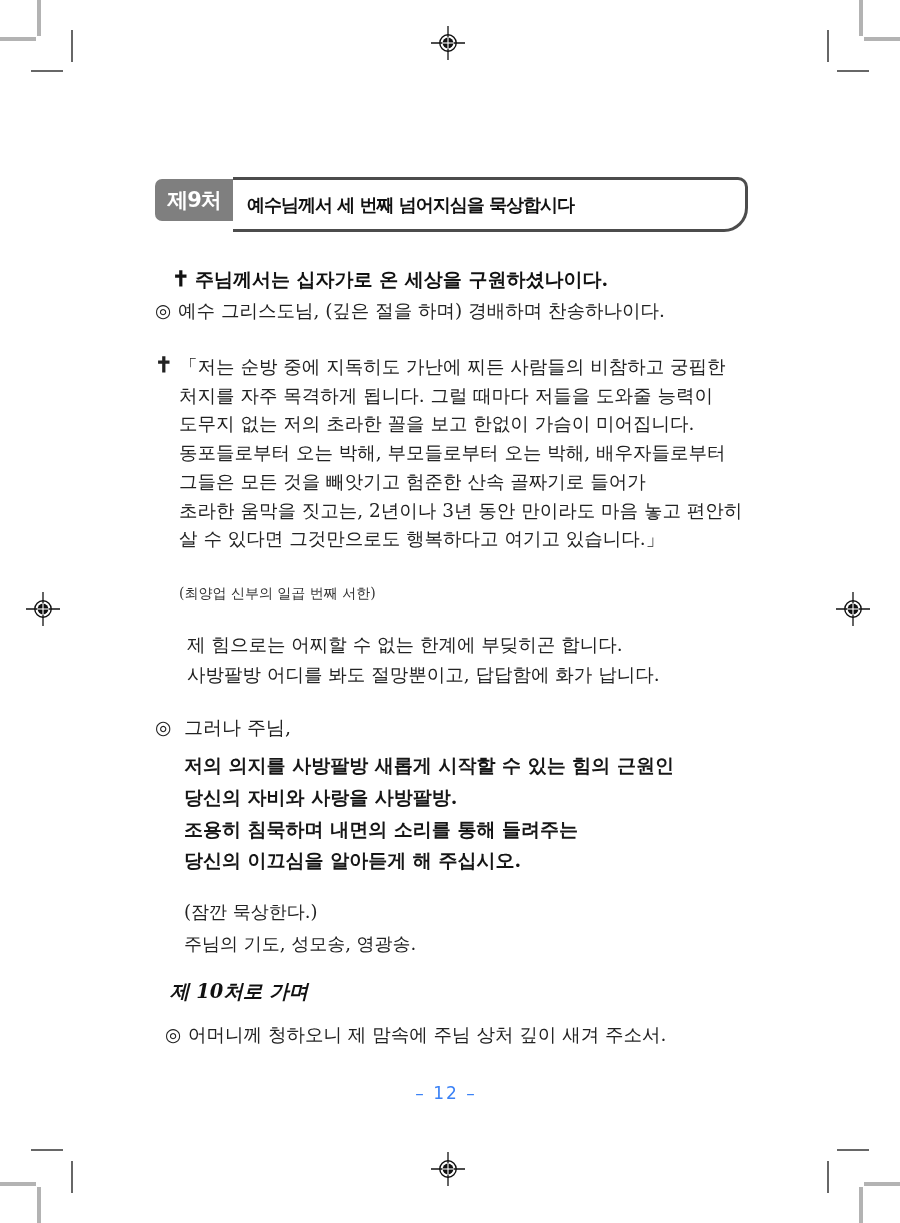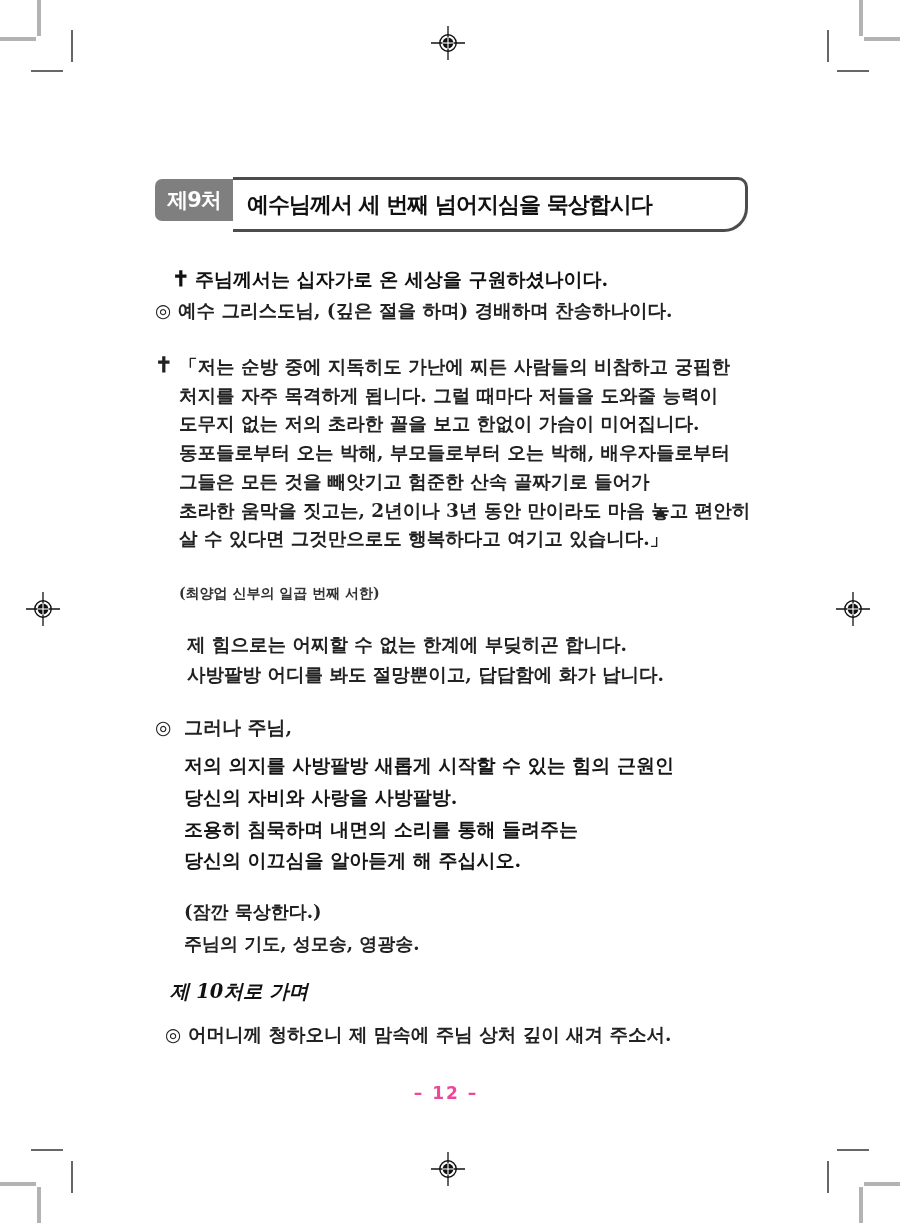--- a/index.html
+++ b/index.html
@@ -13,40 +13,40 @@
 
   
   .header{position:absolute;left:155px;top:177px;width:593px;height:55px;display:flex;}
   .station-box{width:78px;height:42px;margin-top:2px;background:#7f7f7f;border-radius:7px 0 0 7px;
                display:flex;align-items:center;justify-content:center;
                font-family:"DejaVu Sans","Liberation Sans",sans-serif;
                font-size:21px;font-weight:bold;color:#ffffff;letter-spacing:-1px;}
   .title-box{flex:1;background:#fff;border:3px solid #4c4c4c;border-left:none;
              border-radius:0 10px 24px 0;display:flex;align-items:center;padding-left:14px;
              font-family:"DejaVu Sans","Liberation Sans",sans-serif;
-             font-size:22px;font-weight:bold;color:#111;letter-spacing:-1px;}
+             font-size:18px;font-weight:bold;color:#111;letter-spacing:-1px;}
 
   
-  .blk{position:absolute;white-space:nowrap;font-weight:bold;}
+  .blk{position:absolute;white-space:nowrap;}
   .marker{display:inline-block;width:23px;}
   .cross{font-weight:bold;font-size:21px;}
   .vers{left:172px;top:266px;font-size:19px;font-weight:bold;color:#111;}
   .resp1{left:155px;top:298px;font-size:18.5px;}
   .quote-marker{left:155px;top:352px;font-size:21px;font-weight:bold;}
   .quote{left:179px;top:353px;font-size:18.5px;line-height:28.7px;}
   .quote-src{left:179px;top:585px;font-size:14px;color:#333;}
   .reflect{left:179px;top:630px;font-size:18.5px;line-height:30px;margin-left:8px;}
   .prayer-intro{left:155px;top:715px;font-size:19px;}
   .prayer{left:184px;top:750px;font-size:19px;line-height:31.8px;font-weight:bold;color:#161616;}
   .rubric1{left:184px;top:900px;font-size:18px;}
   .rubric2{left:184px;top:932px;font-size:18px;}
   .next-head{left:170px;top:978px;font-size:19.5px;font-weight:bold;font-style:italic;color:#111;}
   .final{left:165px;top:1022px;font-size:18.5px;}
   .pageno{left:0;top:1083px;width:892px;text-align:center;font-size:17px;
-          font-family:"DejaVu Sans","Liberation Sans",sans-serif;color:#ec4899;letter-spacing:2px;}
+          font-family:"DejaVu Sans","Liberation Sans",sans-serif;color:#3b82f6;letter-spacing:2px;}
 </style>
 </head>
 <body>
 
 <div class="page">
 
   <div class="mark" style="left:37px;top:0;width:4px;height:36px;"></div>
   <div class="mark" style="left:0;top:37px;width:36px;height:4px;"></div>
   <div class="mark dark" style="left:71px;top:30px;width:2px;height:32px;"></div>
   <div class="mark dark" style="left:31px;top:70px;width:32px;height:2px;"></div>

